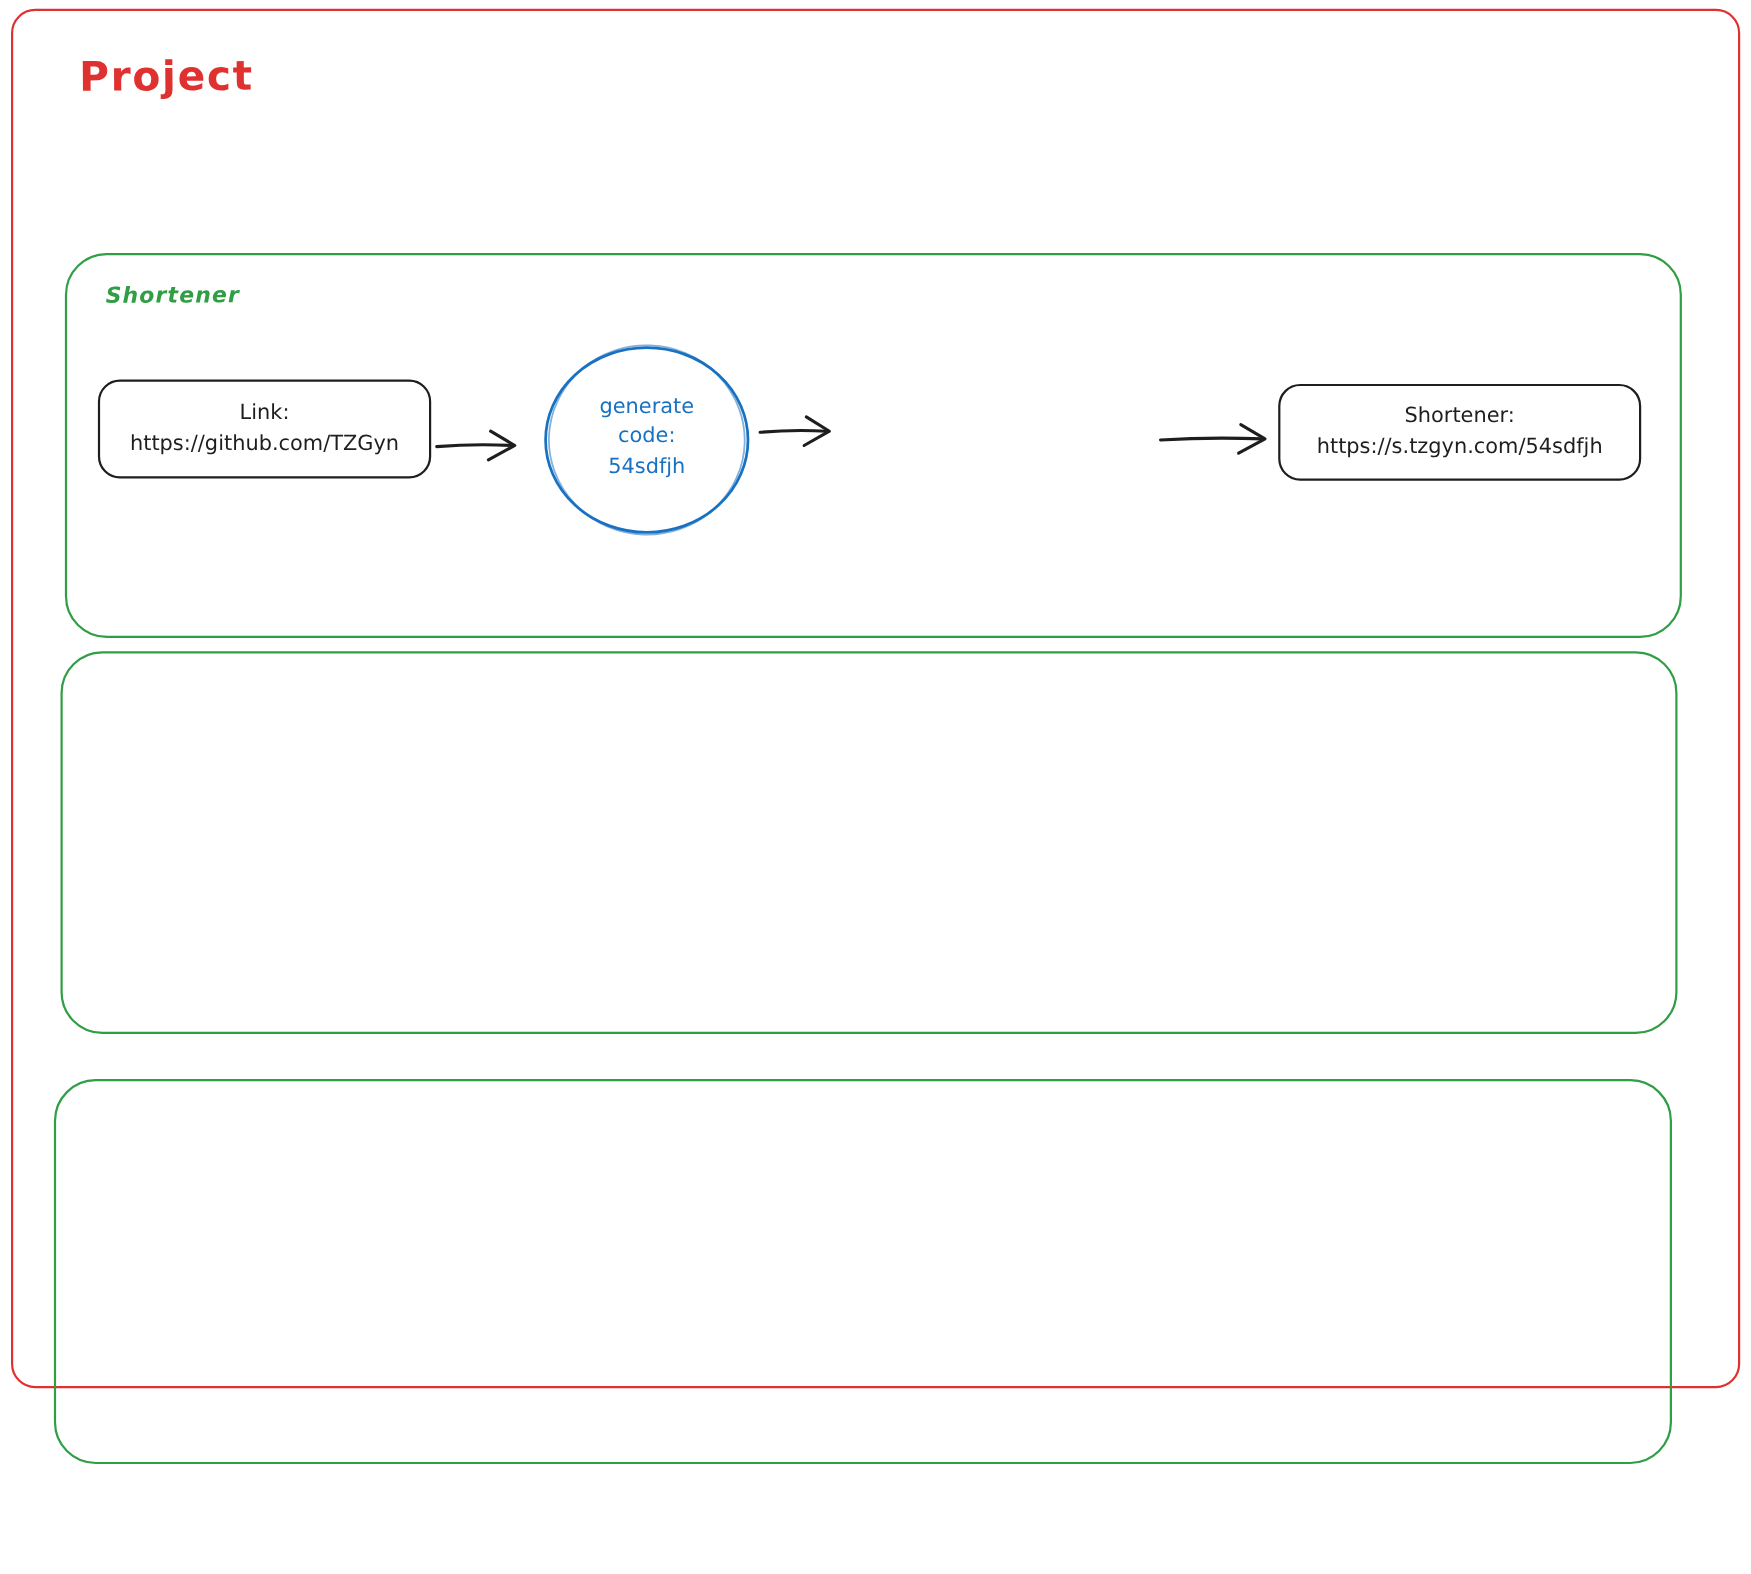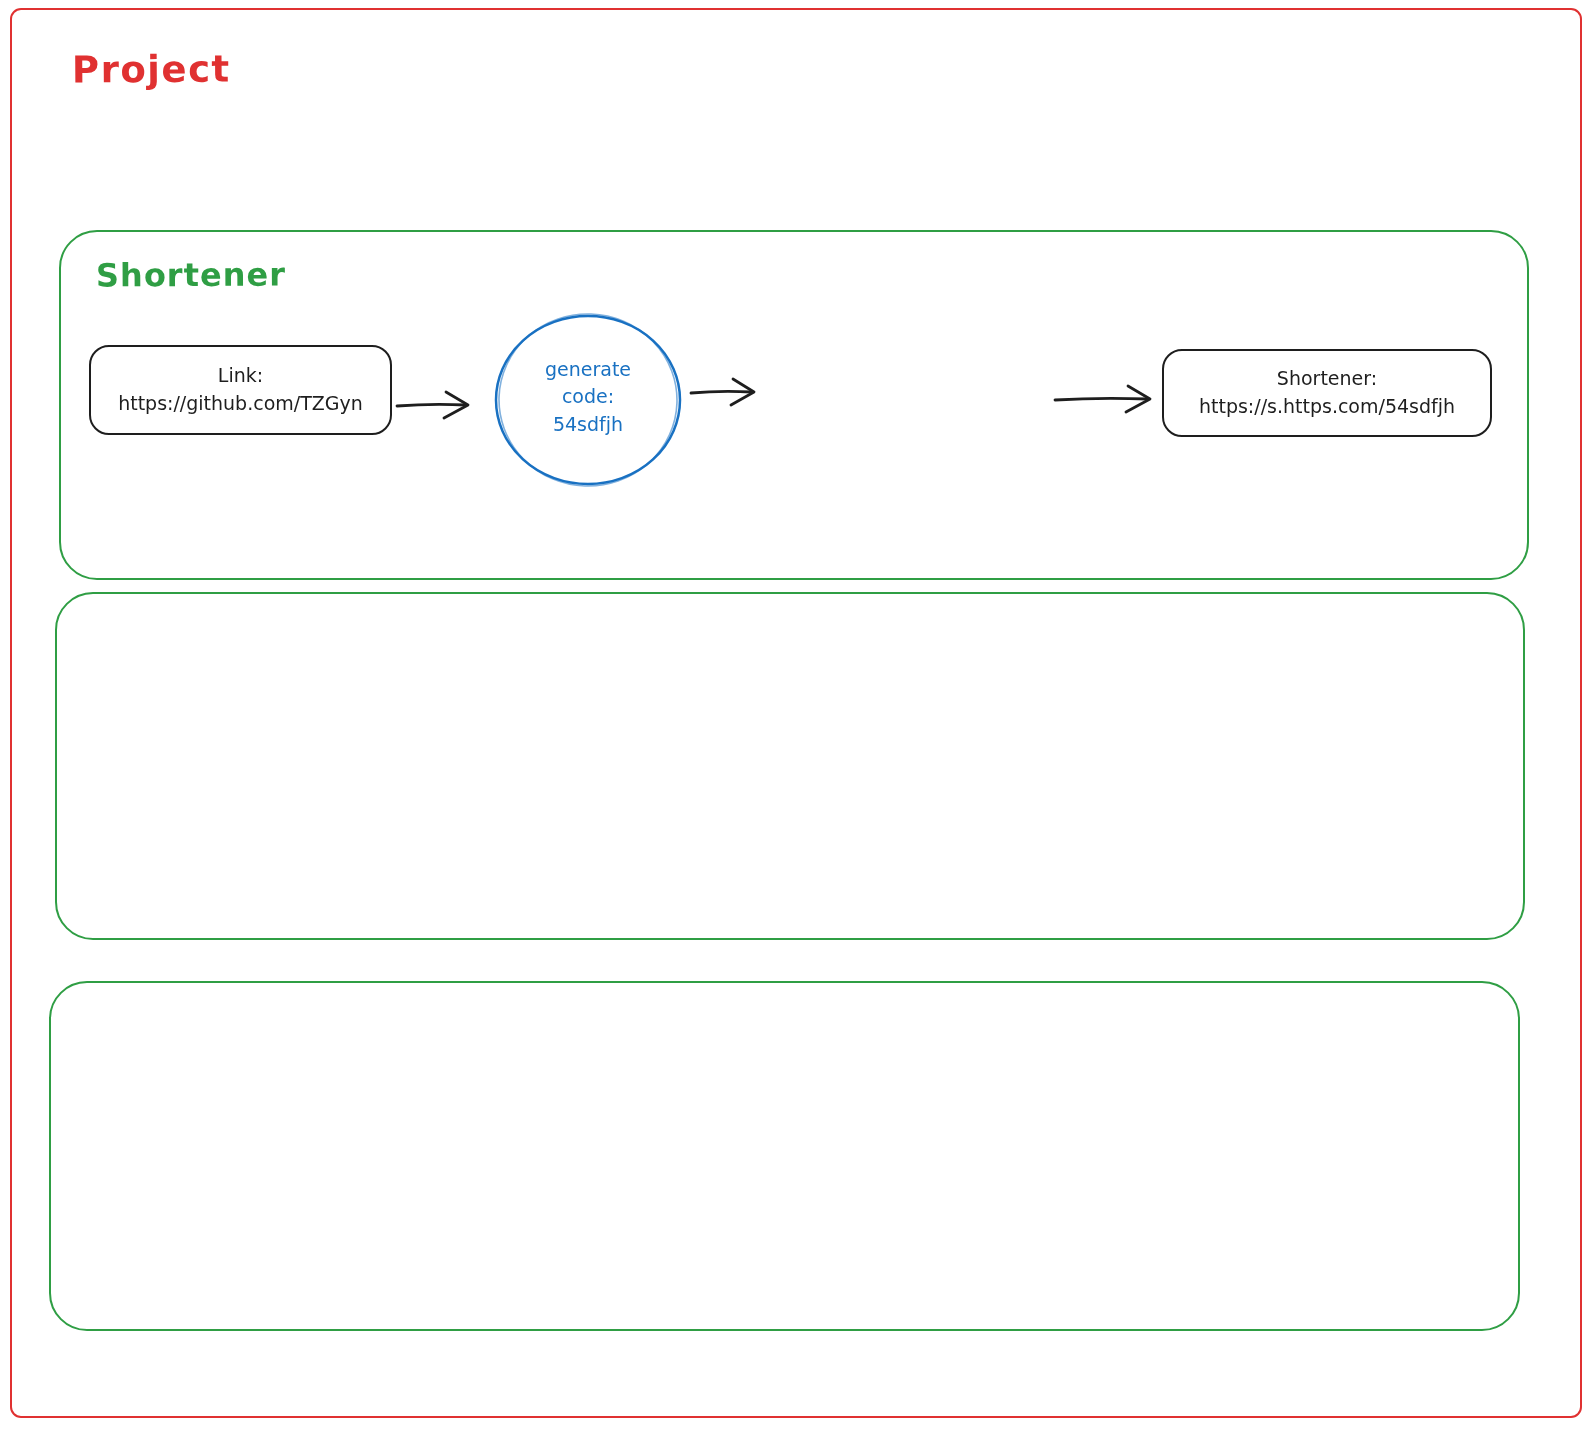--- a/index.html
+++ b/index.html
@@ -5,37 +5,37 @@
   :root{
     --red:#e03131; --green:#2f9e44; --blue:#1971c2; --ink:#1e1e1e; --bg:#ffffff;
   }
   *{box-sizing:border-box;}
   html,body{margin:0;padding:0;background:#fff;}
   .canvas{
     position:relative; width:1592px; height:1431px; background:var(--bg);
     font-family:"DejaVu Sans", sans-serif; color:var(--ink); overflow:hidden;
   }
   .project-frame{
-    position:absolute; left:10px; top:8px; width:1572px; height:1410px;
-    border:2.5px solid var(--red); border-radius:11px;
+    position:absolute; left:10px; top:8px; width:1572px; height:1254px;
+    border:2.5px solid var(--red); border-radius:22px;
   }
   .frame-label{position:absolute; font-weight:600; white-space:nowrap;}
   .project-label{
     left:60px; top:38px; font-size:37px; color:var(--red);
     letter-spacing:1.5px; transform:rotate(-0.4deg);
   }
   .green-box{
     position:absolute; border:2px solid var(--green); border-radius:38px;
   }
   .box-shortener{left:47px; top:220px; width:1470px; height:350px;}
   .box-empty-1{left:43px; top:582px; width:1470px; height:348px;}
   .box-empty-2{left:37px; top:971px; width:1471px; height:350px;}
   .shortener-label{
-    left:35px; top:24px; font-size:32px; color:var(--green);
-    letter-spacing:1px; transform:rotate(-0.3deg);
+    left:35px; top:24px; font-size:20px; color:var(--green);
+    letter-spacing:1px; transform:rotate(-0.3deg);font-style:italic;
   }
   .node-rect{
     position:absolute; border:2.5px solid var(--ink); border-radius:20px;
     display:flex; align-items:center; justify-content:center;
   }
   .node-text{
     white-space:pre-line; text-align:center; font-size:19px; line-height:1.45;
     color:var(--ink);
   }
   .node-link{left:28px; top:113px; width:303px; height:90px;}
@@ -102,21 +102,21 @@
 
       <div class="arrow arrow-3">
         <svg width="108" height="50" viewBox="0 0 108 50">
           <path d="M3 26 C 35 24, 70 24, 96 25"></path>
           <path d="M76 12 L98 25 L74 38"></path>
         </svg>
       </div>
 
       <div class="node-rect node-result">
         <div class="node-text">Shortener:
-https://s.https.com/54sdfjh</div>
+https://s.tzgyn.com/54sdfjh</div>
       </div>
 
     </div>
 
     <div class="green-box box-empty-1"></div>
     <div class="green-box box-empty-2"></div>
 
   </div>
 </div>
 

